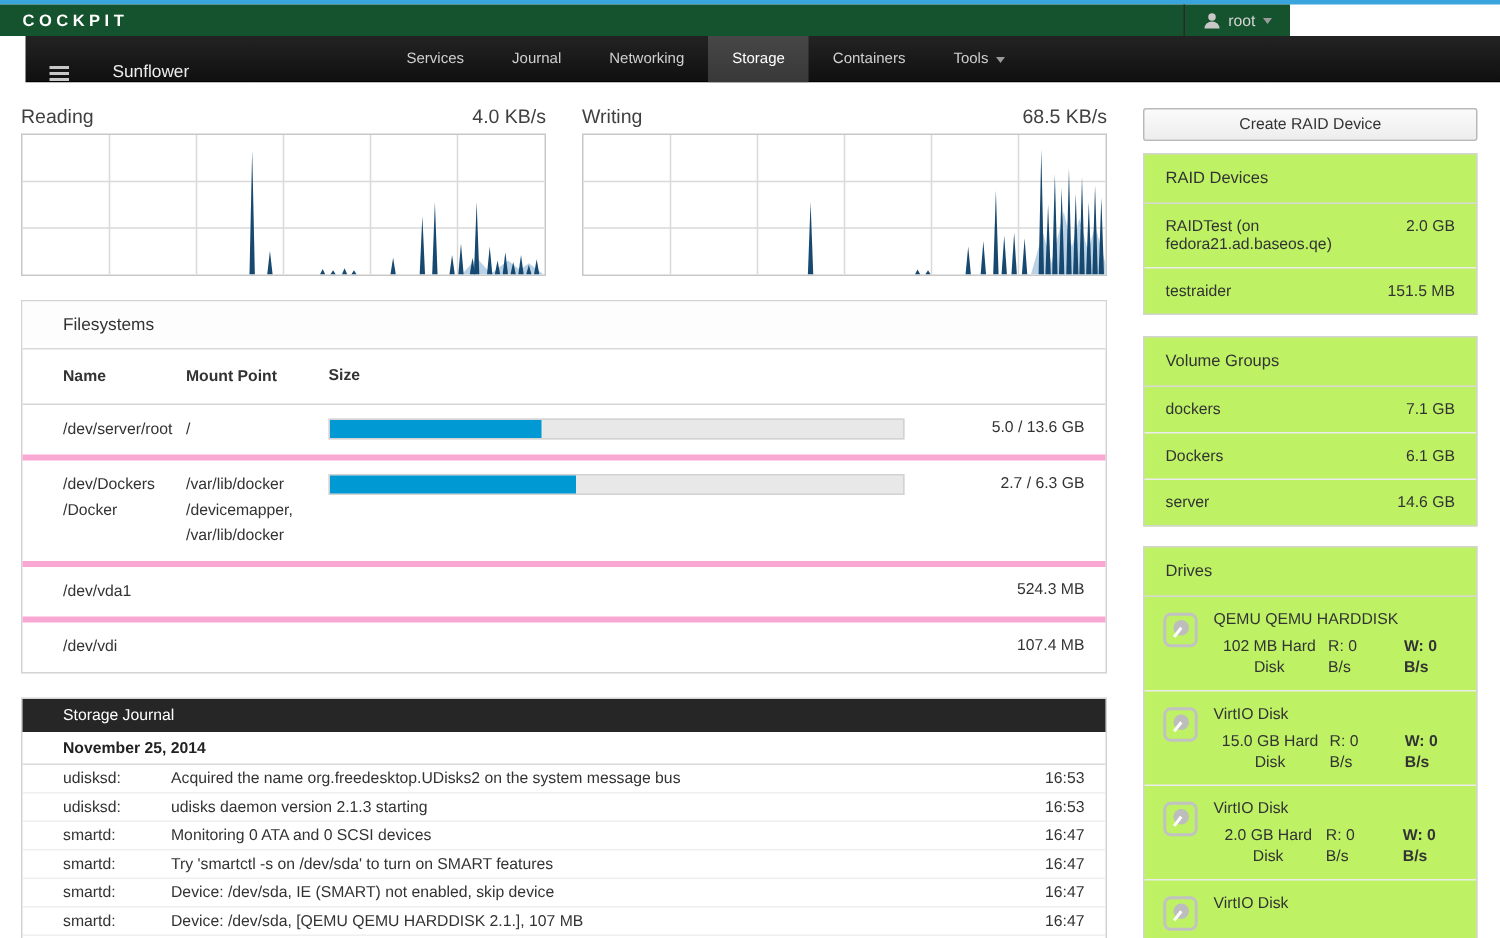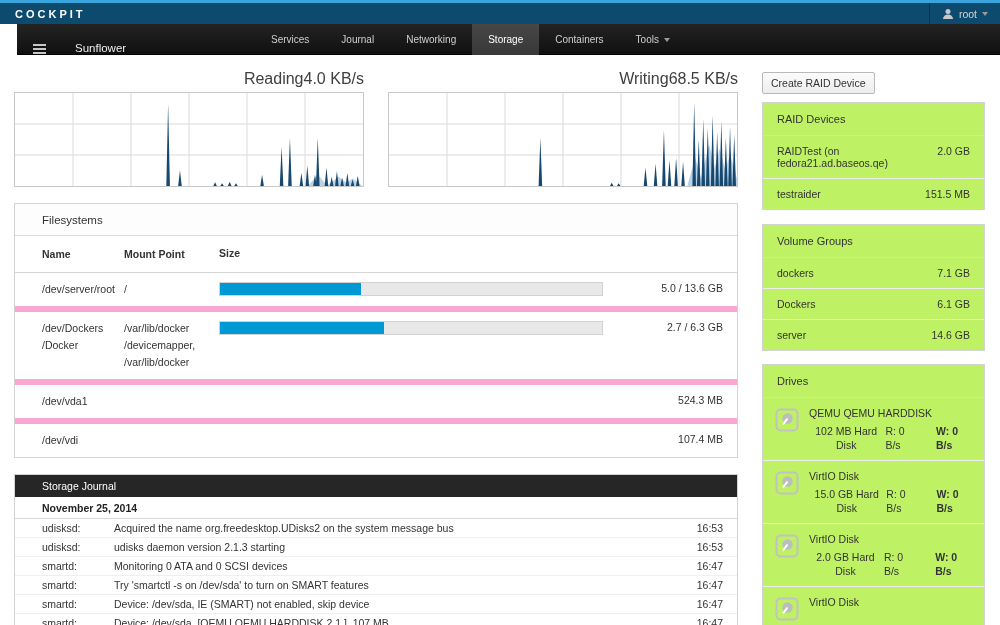--- a/index.html
+++ b/index.html
@@ -1,20 +1,20 @@
 <!DOCTYPE html>
 <html><head>
 <meta charset="utf-8">
 <style>
   * { margin:0; padding:0; box-sizing:border-box; }
   html,body { width:1000px; height:625px; overflow:hidden; background:#fff;
               font-family:"Liberation Sans","DejaVu Sans",sans-serif; }
   
   .topline { position:absolute; top:0; left:0; width:1000px; height:3px; background:#39a5dc; }
-  .masthead { position:absolute; top:3px; left:0; width:1000px; height:21px; background:#0c4a6e;
+  .masthead { position:absolute; top:3px; left:0; width:860px; height:21px; background:#14532d;
               display:flex; align-items:center; }
   .brand { color:#fff; font-size:11px; font-weight:bold; letter-spacing:3px; padding-left:15px; }
   .user-menu { margin-left:auto; height:100%; display:flex; align-items:center; gap:5px;
                padding:0 12px; border-left:1px solid #2a2a2a; cursor:pointer; }
   .user-menu span { color:#d6d6d6; font-size:10.5px; }
   .caret { width:0; height:0; border-left:3px solid transparent; border-right:3px solid transparent;
            border-top:4px solid #9a9a9a; display:inline-block; }
   .navbar { position:absolute; top:24px; left:17px; width:1000px; height:31px;
             background:linear-gradient(#232323,#101010); border-bottom:1px solid #000;
             display:flex; align-items:flex-end; }
@@ -26,52 +26,52 @@
   .tab { color:#cfcfcf; font-size:10px; display:flex; align-items:center; gap:5px;
          padding:2px 16px; cursor:pointer; }
   .tab.active { background:linear-gradient(#474747,#383838); color:#fff; }
   
   main { position:absolute; top:55px; left:0; width:1000px; height:570px; background:#fff; }
   .left-col { position:absolute; left:14px; top:15px; width:724px; }
   .right-col { position:absolute; left:762px; top:17px; width:223px; }
   
   .graphs-row { display:flex; gap:24px; }
   .graph-block { width:350px; }
-  .graph-head { display:flex; justify-content:flex-end; font-size:16px; color:#404040;
-                margin-bottom:4px; }
+  .graph-head { display:flex; justify-content:space-between; font-size:13px; color:#404040;
+                margin-bottom:4px;gap:32px; }
   .graph-box { width:350px; height:95px; border:1px solid #c8c8c8; background:#fff; }
   
   .panel { border:1px solid #d3d3d3; background:#fff; }
   .panel-head { padding:10px 14px 9px 27px; font-size:11.5px; color:#333;
                 border-bottom:1px solid #d9d9d9; background:#fdfdfd; }
   
   .fs-panel { margin-top:16px; }
   .fs-hrow, .fs-row { display:flex; padding:8px 14px 8px 27px; font-size:10.5px; color:#333;
                       align-items:flex-start; }
   .fs-hrow { font-weight:bold; border-bottom:1px solid #d5d5d5; padding-top:10px; padding-bottom:9px; }
-  .fs-row { border-bottom:6px solid #f9a8d4; cursor:pointer; }
+  .fs-row { border-bottom:4px solid #f9a8d4; cursor:pointer; }
   .fs-row:last-child { border-bottom:none; }
   .c-name { width:82px; line-height:17px; }
   .c-mount { width:95px; line-height:17px; }
   .c-bar { width:384px; padding-top:1px; }
   .c-size { flex:1; text-align:right; line-height:15px; }
   .bar-track { width:384px; height:14px; background:#e8e8e8; border:1px solid #d2d2d2; }
   .bar-fill { height:100%; background:#0099d3; }
   
   .journal-panel { margin-top:16px; border:1px solid #d3d3d3; }
   .journal-head { background:#262626; color:#fff; font-size:10.5px; padding:5px 14px 5px 27px; }
   .journal-date { font-size:10.5px; font-weight:bold; color:#222; padding:5px 14px 4px 27px;
                   border-bottom:1px solid #d9d9d9; }
   .j-row { display:flex; font-size:10.5px; color:#333; padding:3px 14px 3px 27px;
            border-bottom:1px solid #efefef; cursor:pointer; }
   .j-src { width:72px; }
   .j-msg { flex:1; padding-right:10px; }
   .j-time { width:48px; text-align:right; }
   
-  .btn-row { display:flex; gap:5px; }
+  .btn-row { display:flex; gap:5px;flex-direction:column; }
   .btn { font-size:10.5px; color:#333; background:linear-gradient(#fbfbfb,#ededed);
          border:1px solid #b9b9b9; border-radius:2px; padding:4px 8px; cursor:pointer;
          font-family:inherit; }
   .side-panel { border:1px solid #d3d3d3; background:#bef264; }
   .raid-panel { margin-top:8px; }
   .vg-panel { margin-top:14px; }
   .drives-panel { margin-top:13px; }
   .side-head { padding:10px 14px; font-size:11px; color:#333; border-bottom:1px solid #d9d9d9; }
   .side-row { display:flex; justify-content:space-between; gap:8px; padding:9px 14px;
               font-size:10.5px; color:#333; border-bottom:1px solid #ececec; cursor:pointer; }

